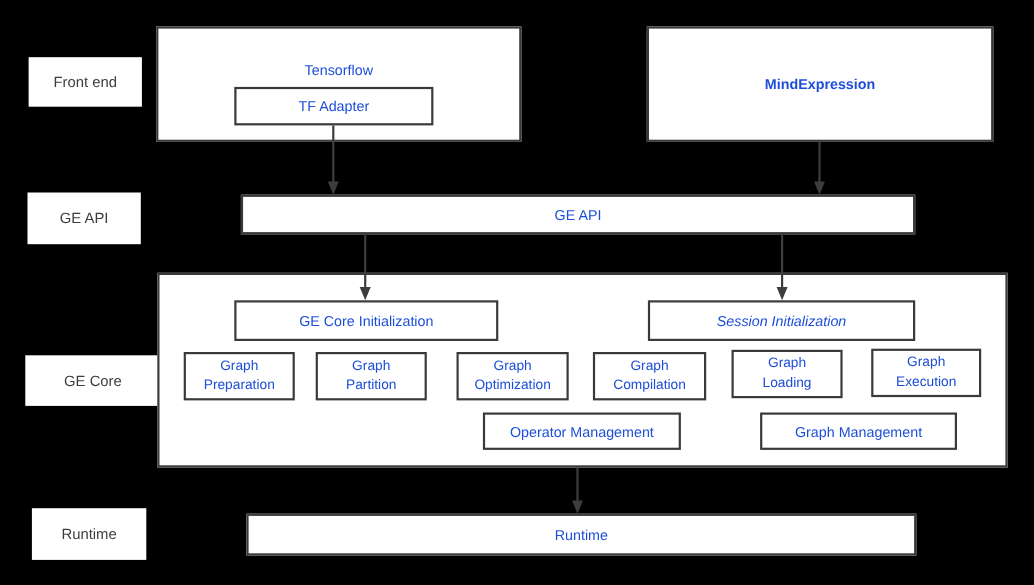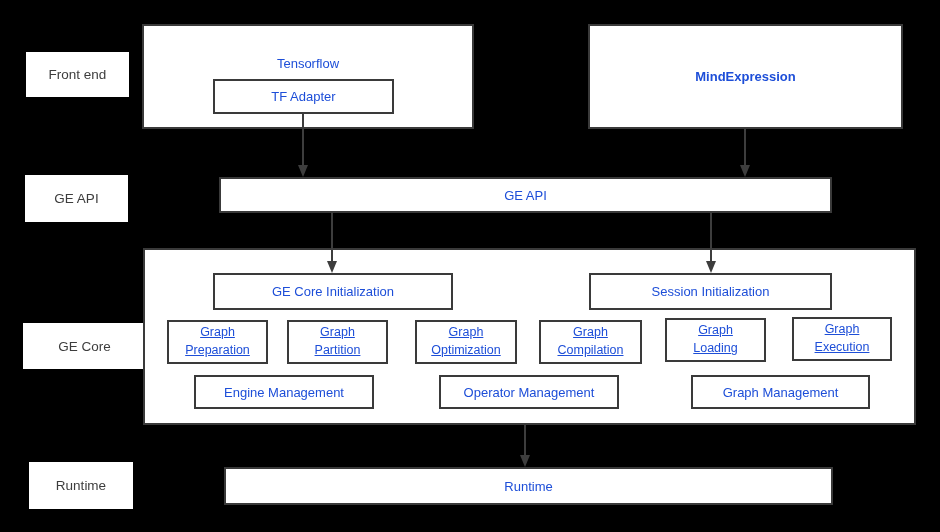--- a/index.html
+++ b/index.html
@@ -46,21 +46,20 @@
     position: absolute;
     top: 30px;
     left: 0;
     right: 0;
     text-align: center;
   }
   .two-line {
     white-space: pre-line;
     line-height: 1.42;
     font-size: 12.5px;
-    text-decoration: underline;
   }
   
   .arrow {
     position: absolute;
     width: 10px;
     z-index: 5;
   }
   .arrow .line {
     position: absolute;
     left: 4px;
@@ -95,36 +94,35 @@
     <div class="panel center" style="left:69px; top:53px; width:181px; height:35px;">TF Adapter</div>
   </div>
 
   <div class="panel center" style="left:588px; top:24px; width:315px; height:105px;font-weight:bold;">MindExpression</div>
 
   <div class="panel center" style="left:219px; top:177px; width:613px; height:36px;">GE API</div>
 
   <div class="panel" style="left:143px; top:248px; width:773px; height:177px;">
 
     <div class="panel center" style="left:68px; top:23px; width:240px; height:37px;">GE Core Initialization</div>
-    <div class="panel center" style="left:444px; top:23px; width:243px; height:37px;">Session Initialization</div>
+    <div class="panel center" style="left:444px; top:23px; width:243px; height:37px;font-style:italic;">Session Initialization</div>
 
     <div class="panel center two-line" style="left:22px; top:70px; width:101px; height:44px;">Graph
 Preparation</div>
     <div class="panel center two-line" style="left:142px; top:70px; width:101px; height:44px;">Graph
 Partition</div>
     <div class="panel center two-line" style="left:270px; top:70px; width:102px; height:44px;">Graph
 Optimization</div>
     <div class="panel center two-line" style="left:394px; top:70px; width:103px; height:44px;">Graph
 Compilation</div>
     <div class="panel center two-line" style="left:520px; top:68px; width:101px; height:44px;">Graph
 Loading</div>
     <div class="panel center two-line" style="left:647px; top:67px; width:100px; height:44px;">Graph
 Execution</div>
 
-    <div class="panel center" style="left:49px; top:125px; width:180px; height:34px;">Engine Management</div>
     <div class="panel center" style="left:546px; top:125px; width:179px; height:34px;">Graph Management</div>
     <div class="panel center" style="left:294px; top:125px; width:180px; height:34px;">Operator Management</div>
   </div>
 
   <div class="panel center" style="left:224px; top:467px; width:609px; height:38px;">Runtime</div>
 
   <div class="arrow" style="left:298px; top:114px; height:63px;">
     <div class="line"></div>
     <div class="head"></div>
   </div>

